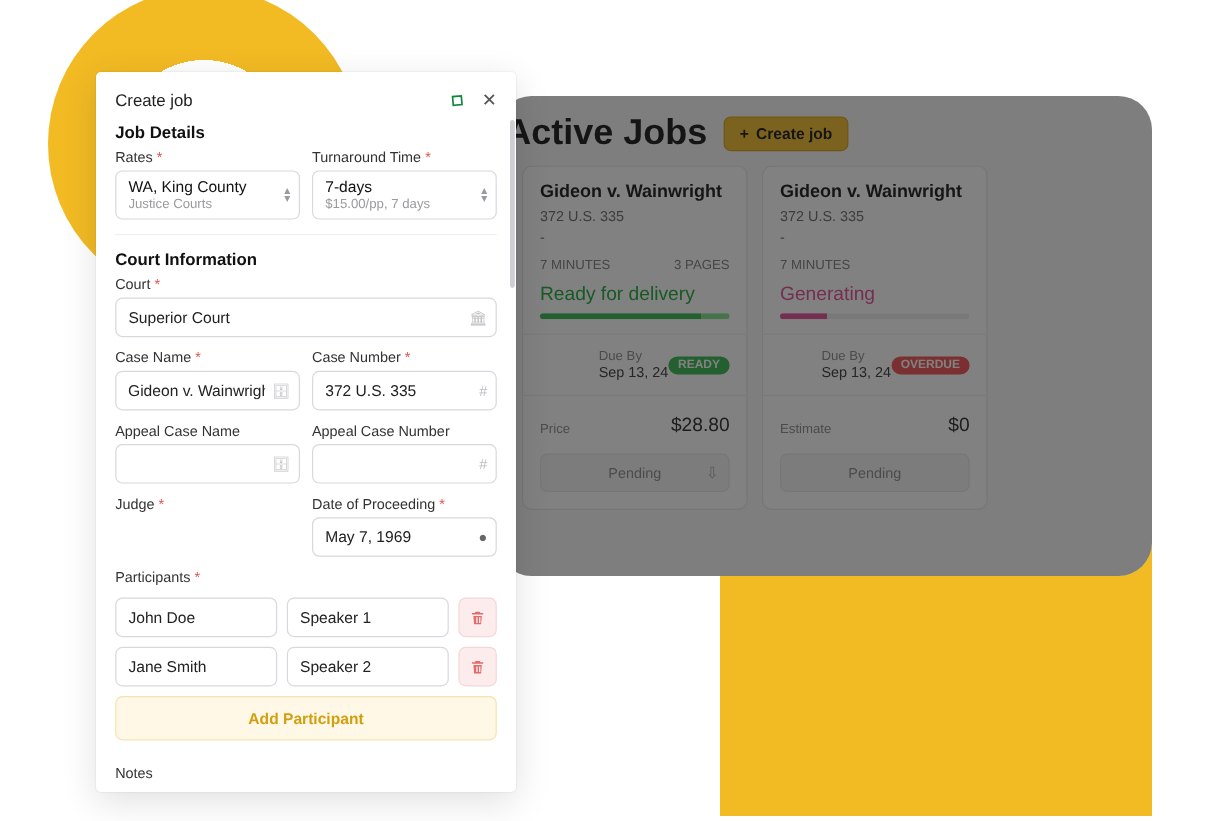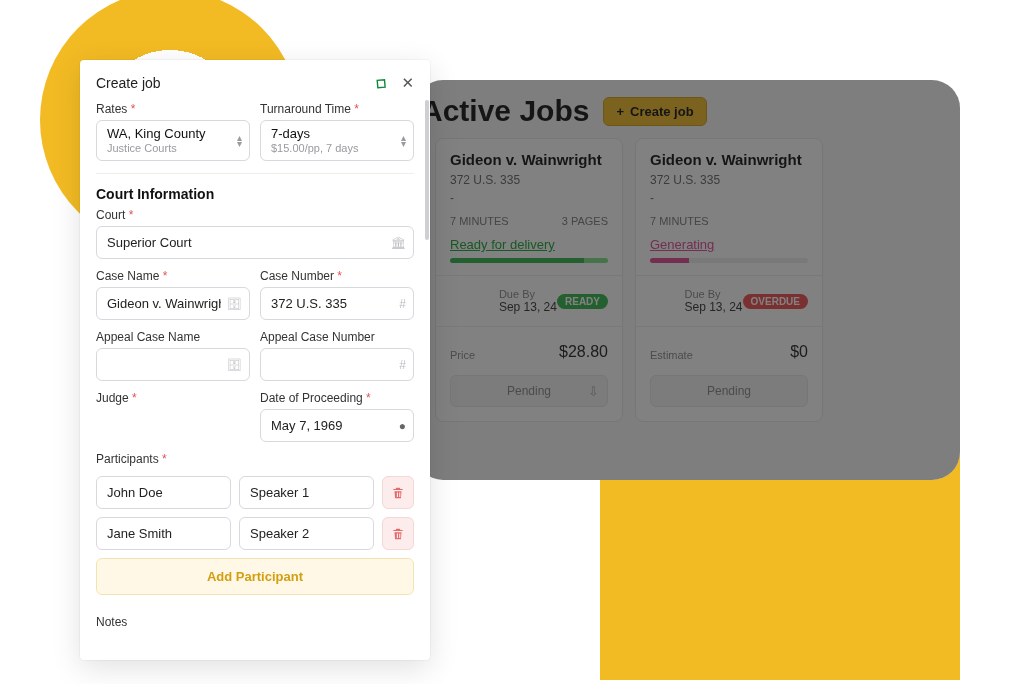--- a/index.html
+++ b/index.html
@@ -21,21 +21,21 @@
   .back-inner { width:100%; height:100%; background:#f9f9fb; }
   .back-shade { position:absolute; inset:0; background:rgba(25,25,25,0.55); }
   .title-row { display:flex; align-items:center; gap:14px; padding:14px 0 10px 6px; }
   .title-row h1 { font-size:30px; font-weight:800; color:#111;}
   .create-btn { background:#f2bb24; border:1px solid #d39f11; color:#111; font-weight:700; font-size:13px; padding:6px 12px; border-radius:6px; display:inline-flex; align-items:center; gap:6px; cursor:pointer;}
   .cards { display:flex; gap:12px; padding:0 0 0 0px;}
   .card { background:#fff; border:1px solid #e6e6e9; border-radius:8px; width:188px; flex:0 0 188px; padding:12px 14px 14px; display:flex; flex-direction:column; gap:4px; font-size:12px; color:#333;}
   .card .ctitle { font-weight:800; font-size:15px; color:#111; line-height:1.2;}
   .card .sub { color:#666; font-size:12px;}
   .card .row { display:flex; justify-content:space-between; font-size:11px; color:#7a7a7a; margin-top:6px;}
-  .card .status { margin-top:6px; font-size:13px;text-decoration:underline;}
+  .card .status { margin-top:6px; font-size:16px;}
   .card .bar { height:5px; background:#eee; border-radius:3px; margin-top:2px; overflow:hidden;}
   .card .bar>span{display:block;height:100%;} .st-ready{color:#17a731;} .st-gen{color:#e04893;}
   .b-ready{background:linear-gradient(90deg,#2fb44a 85%,#7ce086 0);} 
   .b-gen{background:linear-gradient(90deg,#e04893 25%,#eee 0);} 
   .card hr{border:none;border-top:1px solid #eee;margin:8px -14px;}
   .pill{display:inline-block;font-size:10px;font-weight:700;color:#fff;padding:2px 8px;border-radius:10px;}
   .pill.overdue{background:#ef4c4c;} .pill.ready{background:#2fb44a;}
   .card .due{display:flex;justify-content:flex-end;align-items:center;}
   .card .lbl{font-size:11px;color:#888;}
   .card .price-row{display:flex;justify-content:space-between;align-items:flex-end;margin-top:4px;}
@@ -178,20 +178,21 @@
 
 <div class="front-panel">
   <div class="fp-head">
     <h3>Create job</h3>
     <div class="fp-icons">
       <span class="eraser">◇</span>
       <span>✕</span>
     </div>
   </div>
 
+  <h4 class="sec">Job Details</h4>
   <div class="row2">
     <div>
       <span class="lblf req">Rates</span>
       <div class="field">
         <div class="select">
           <div class="l1">WA, King County</div>
           <div class="l2">Justice Courts</div>
         </div>
         <div class="chud">
             <span>▴</span>

